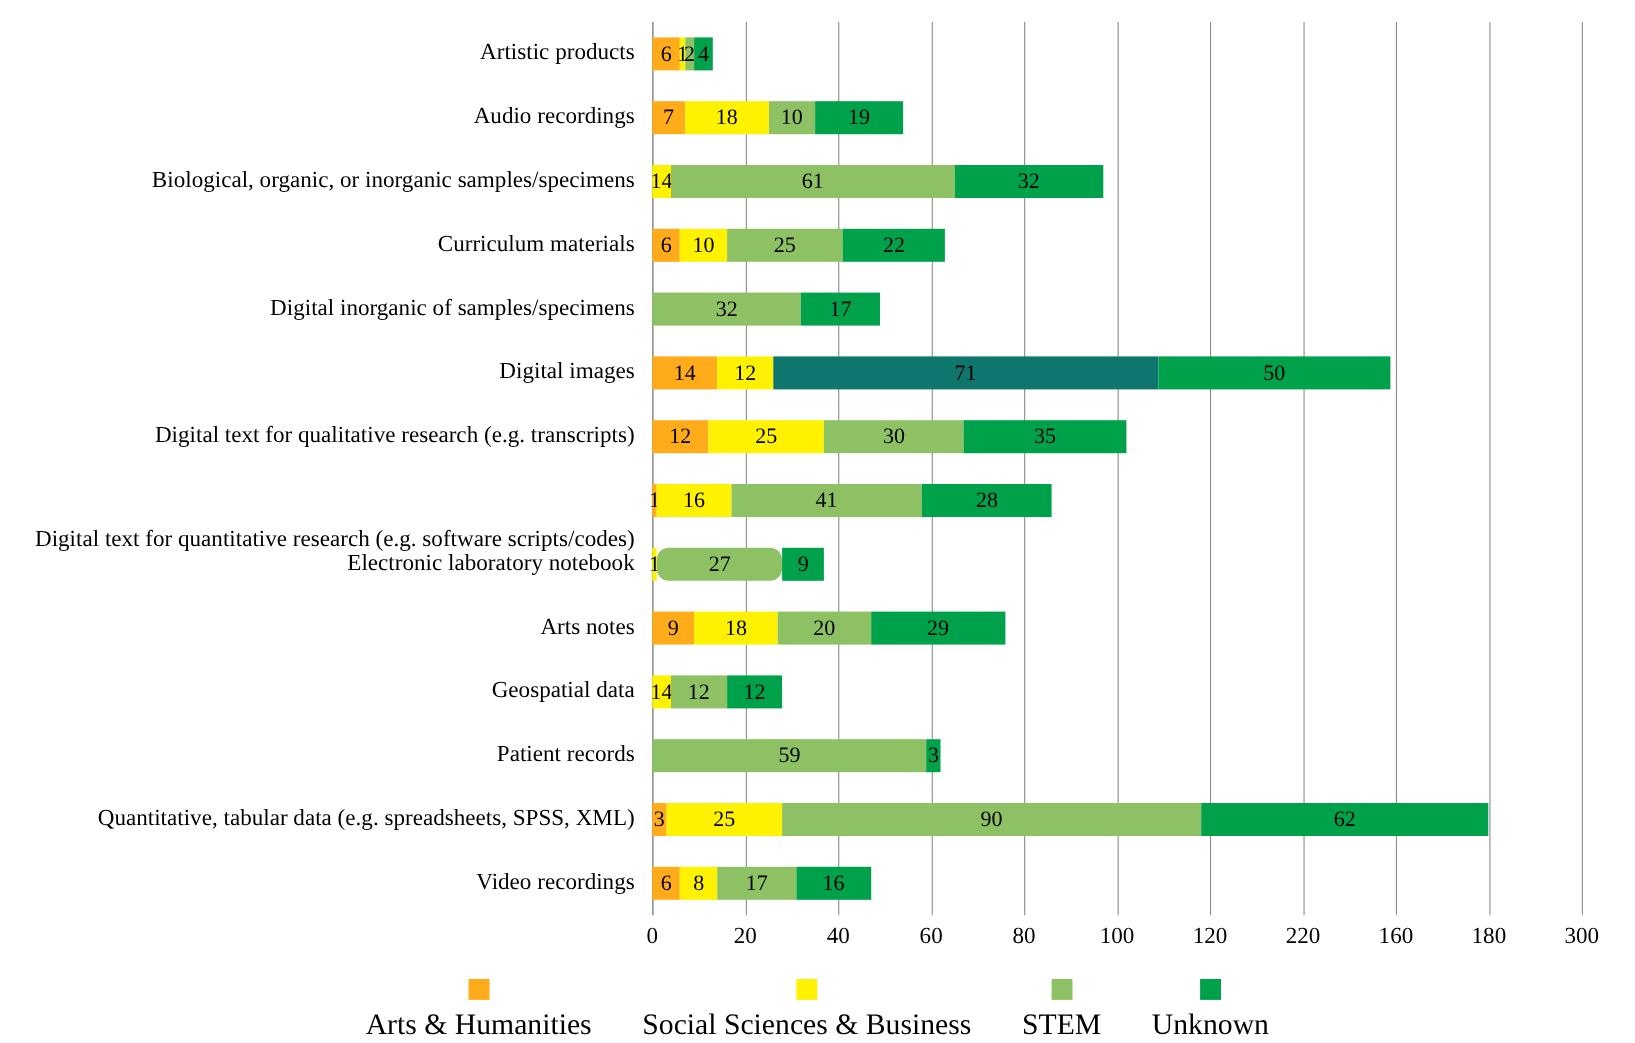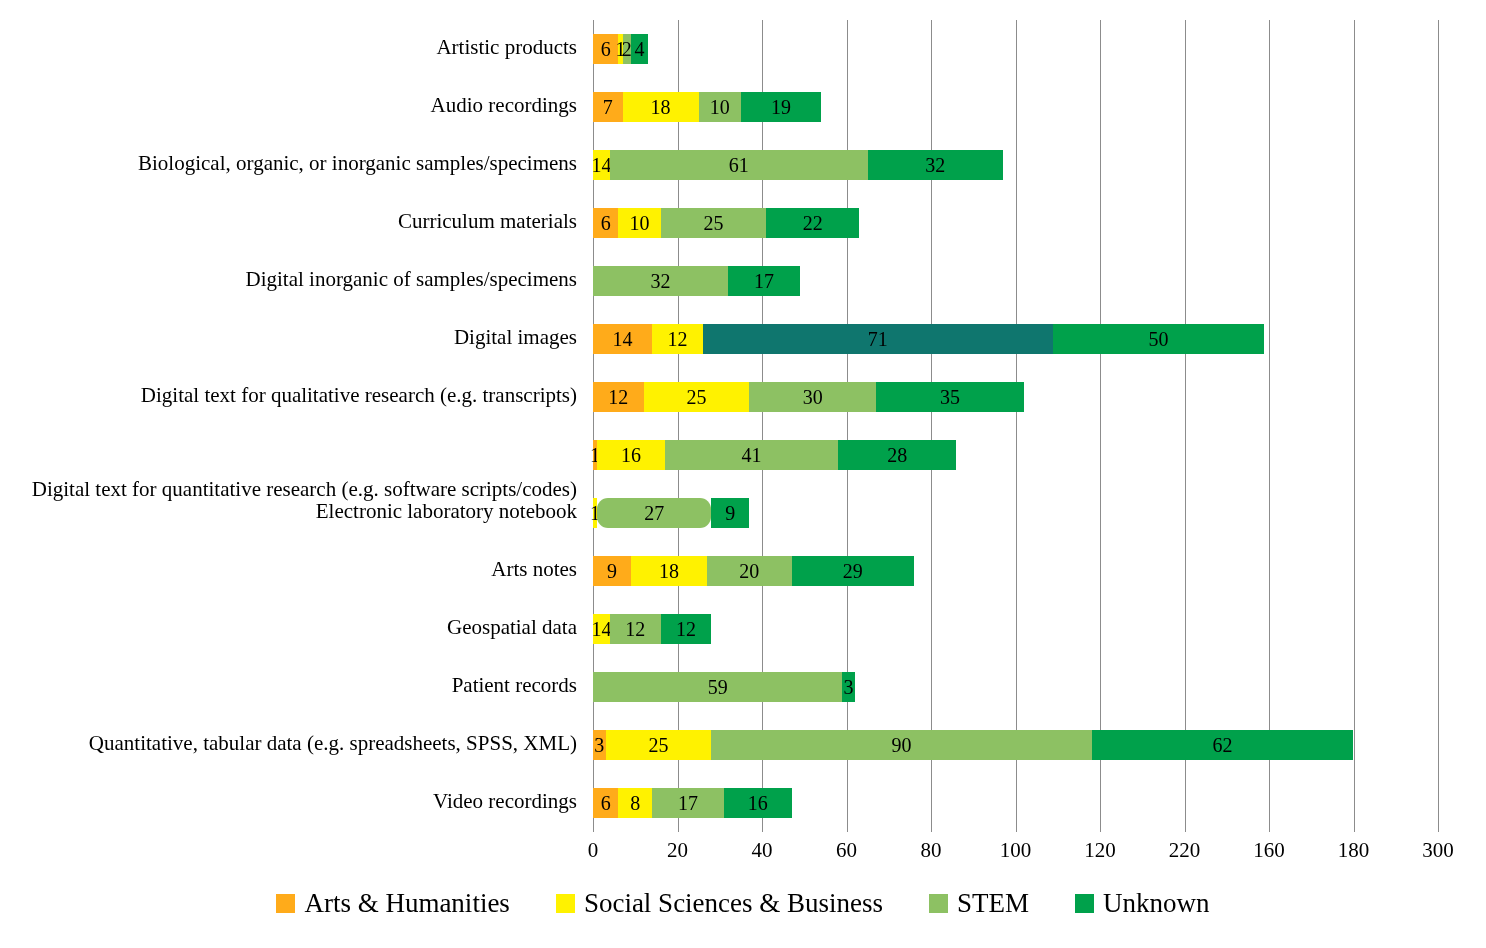--- a/index.html
+++ b/index.html
@@ -116,20 +116,21 @@
     width: 1486px;
     display: flex;
     justify-content: center;
     align-items: center;
     gap: 46px;
   }
   .legend-item {
     display: flex;
     align-items: center;
     gap: 9px;
+    flex-direction: column;
   }
   .legend-swatch {
     width: 19px;
     height: 19px;
     display: block;
   }
   .legend-text {
     font-size: 27px;
     line-height: 1;
     color: #000;

